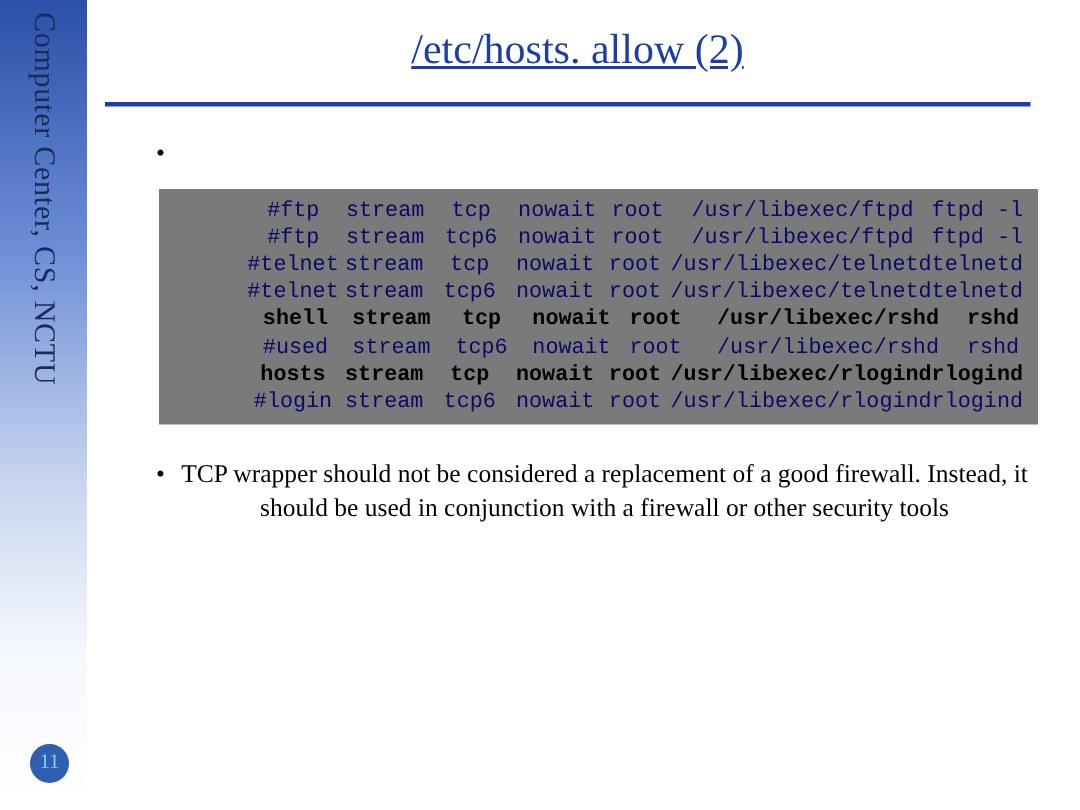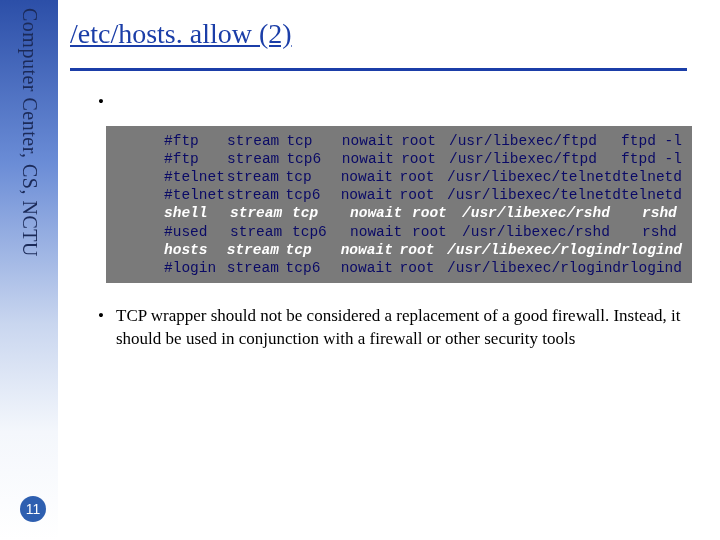--- a/index.html
+++ b/index.html
@@ -32,34 +32,35 @@
     transform: translateX(-50%);
   }
   .page-num {
     position: absolute;
     left: 20px;
     bottom: 18px;
     width: 26px;
     height: 26px;
     border-radius: 50%;
     background: #2e5fb0;
-    color: #ffffff;
+    color: #7dd3fc;
     font-size: 14px;
     display: flex;
     align-items: center;
     justify-content: center;
-    font-family: Liberation Sans, sans-serif;
+    font-family: Liberation Serif, serif;
   }
   .content {
     position: absolute;
     left: 70px;
     top: 0;
     right: 10px;
     bottom: 0;
     padding: 10px 10px 0 0;
+    text-align: center;
   }
   .title {
     font-size: 28px;
     color: #1b3ea8;
     font-weight: normal;
     text-decoration: underline;
     margin: 8px 0 4px 0;
   }
   .title-rule {
     height: 3px;
@@ -90,23 +91,22 @@
     font-size: 14.5px;
     line-height: 1.25;
     color: #0a0a66;
   }
   .code-row {
     display: flex;
     white-space: pre;
     margin-left: 48px;
   }
   .code-row.hl {
-    color: #ffffff;
+    color: #000000;
     font-weight: bold;
-    font-style: italic;
   }
   .c1 { width: 66px; }
   .c2 { width: 62px; }
   .c3 { width: 58px; }
   .c4 { width: 62px; }
   .c5 { width: 50px; }
   .c6 { width: 180px; }
   .c7 { flex: 1; }
 </style>
 </head>

